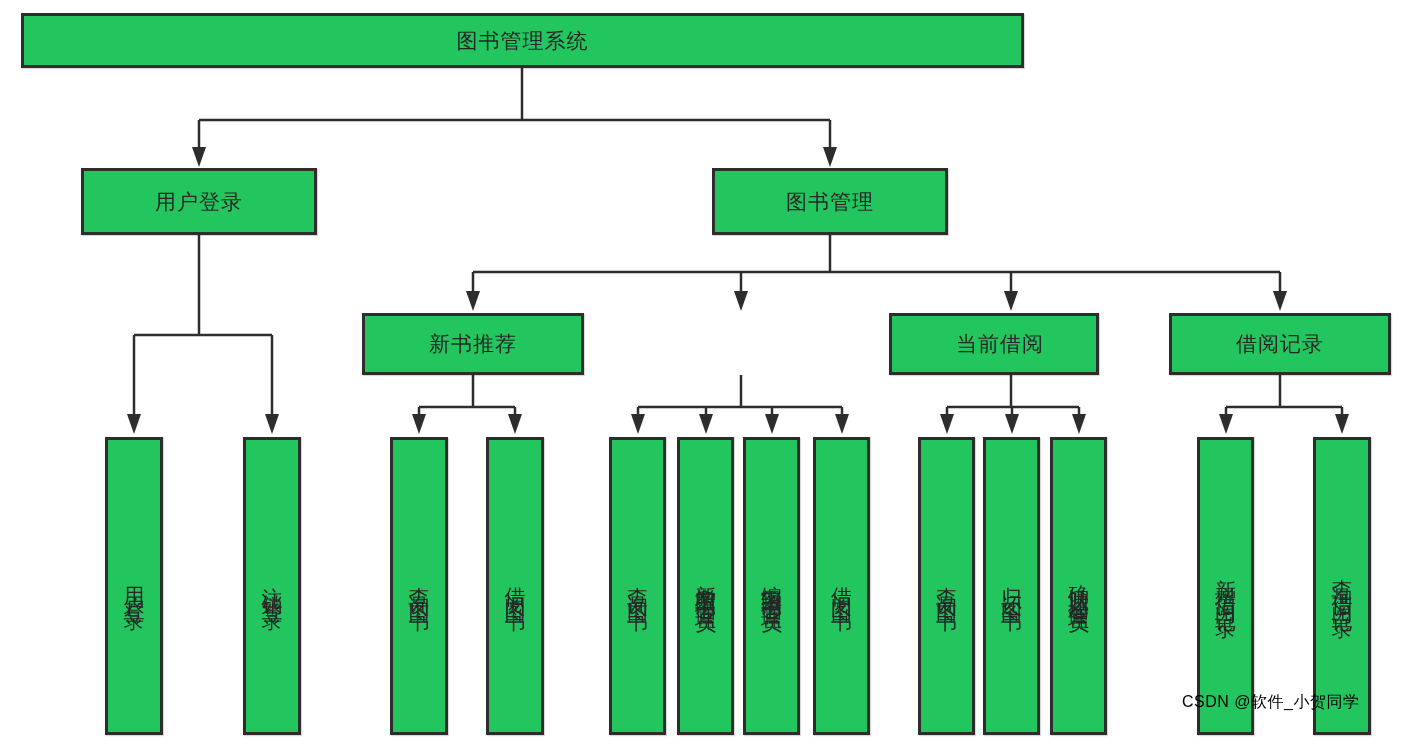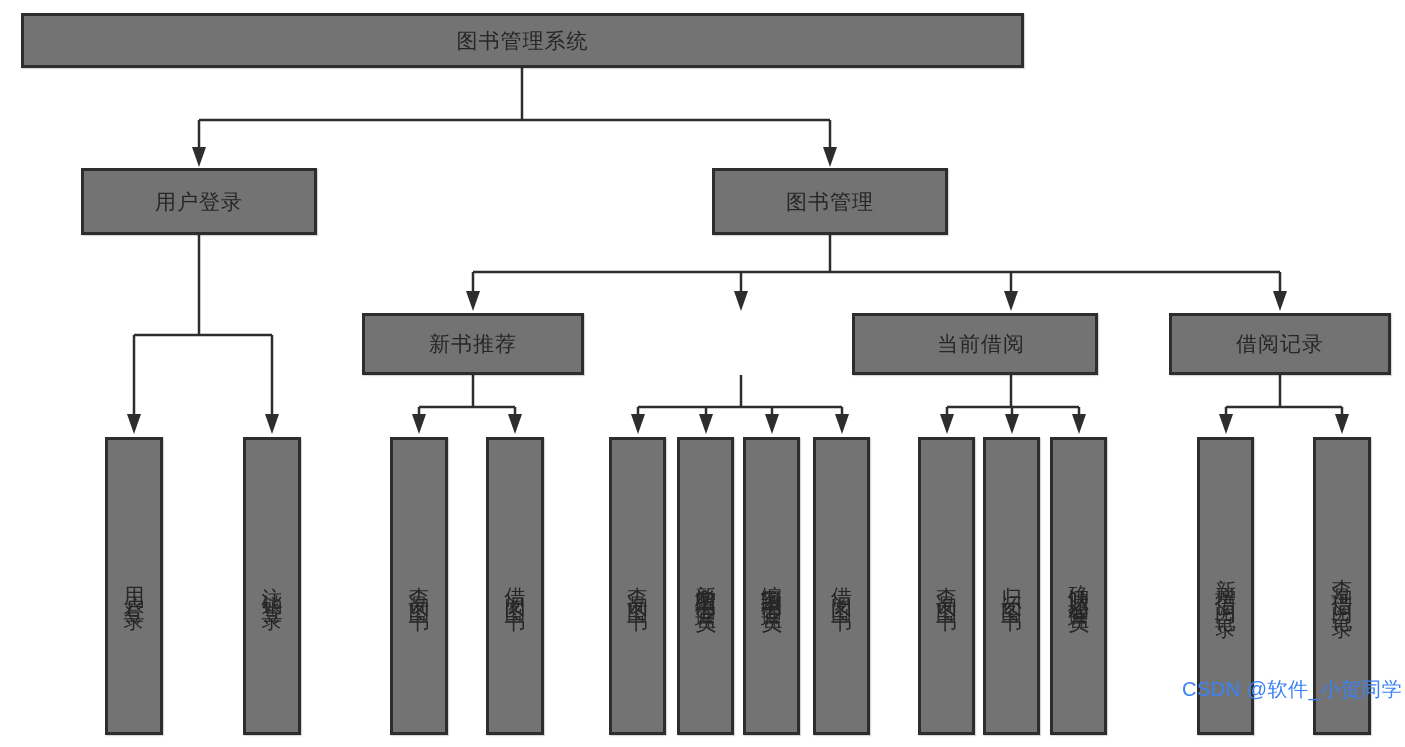--- a/index.html
+++ b/index.html
@@ -7,42 +7,42 @@
     position: relative;
     width: 1405px;
     height: 747px;
     background: #ffffff;
     font-family: "Liberation Sans", "DejaVu Sans", sans-serif;
     overflow: hidden;
   }
   #connectors { position: absolute; left: 0; top: 0; width: 1405px; height: 747px; }
   .node {
     position: absolute;
-    background: #737373;
+    background: #22c55e;
     border: 3px solid #2d2d2d;
     box-shadow: 1px 1px 1px rgba(0,0,0,0.15);
     display: flex;
     align-items: center;
     justify-content: center;
     color: #262626;
     box-sizing: border-box;
   }
   .node.h { font-size: 21px; letter-spacing: 1px; }
   .node.v {
     writing-mode: vertical-rl;
     font-size: 21px;
     letter-spacing: 8px;
     text-align: center;
   }
   .watermark {
     position: absolute;
     left: 1182px;
-    top: 676px;
-    font-size: 20px;
-    color: #3b82f6;
+    top: 692px;
+    font-size: 16px;
+    color: #000000;
     letter-spacing: 0.5px;
     white-space: nowrap;
   }
   .line { stroke: #2d2d2d; stroke-width: 2.5; fill: none; }
   .arrowhead { fill: #2d2d2d; stroke: none; }
 </style>
 </head>
 <body>
 
 <div id="canvas">
@@ -108,21 +108,21 @@
     <path class="line" d="M1342 407 V416"></path>
     <polygon class="arrowhead" points="1342,434 1335,414 1349,414"></polygon>
   </svg>
 
   <div class="node h" style="left:21px; top:13px; width:1003px; height:55px;">图书管理系统</div>
 
   <div class="node h" style="left:81px; top:168px; width:236px; height:67px;">用户登录</div>
   <div class="node h" style="left:712px; top:168px; width:236px; height:67px;">图书管理</div>
 
   <div class="node h" style="left:362px; top:313px; width:222px; height:62px;">新书推荐</div>
-  <div class="node h" style="left:852px; top:313px; width:246px; height:62px;padding-left:12px;">当前借阅</div>
+  <div class="node h" style="left:889px; top:313px; width:210px; height:62px;padding-left:12px;">当前借阅</div>
   <div class="node h" style="left:1169px; top:313px; width:222px; height:62px;">借阅记录</div>
 
   <div class="node v" style="left:105px; top:437px; width:58px; height:298px;">用户登录</div>
   <div class="node v" style="left:243px; top:437px; width:58px; height:298px;">注销登录</div>
 
   <div class="node v" style="left:390px; top:437px; width:58px; height:298px;">查询图书</div>
   <div class="node v" style="left:486px; top:437px; width:58px; height:298px;">借阅图书</div>
 
   <div class="node v" style="left:609px; top:437px; width:57px; height:298px;">查询图书</div>
   <div class="node v" style="left:677px; top:437px; width:57px; height:298px; letter-spacing:4px;">新增图书（管理员）</div>

